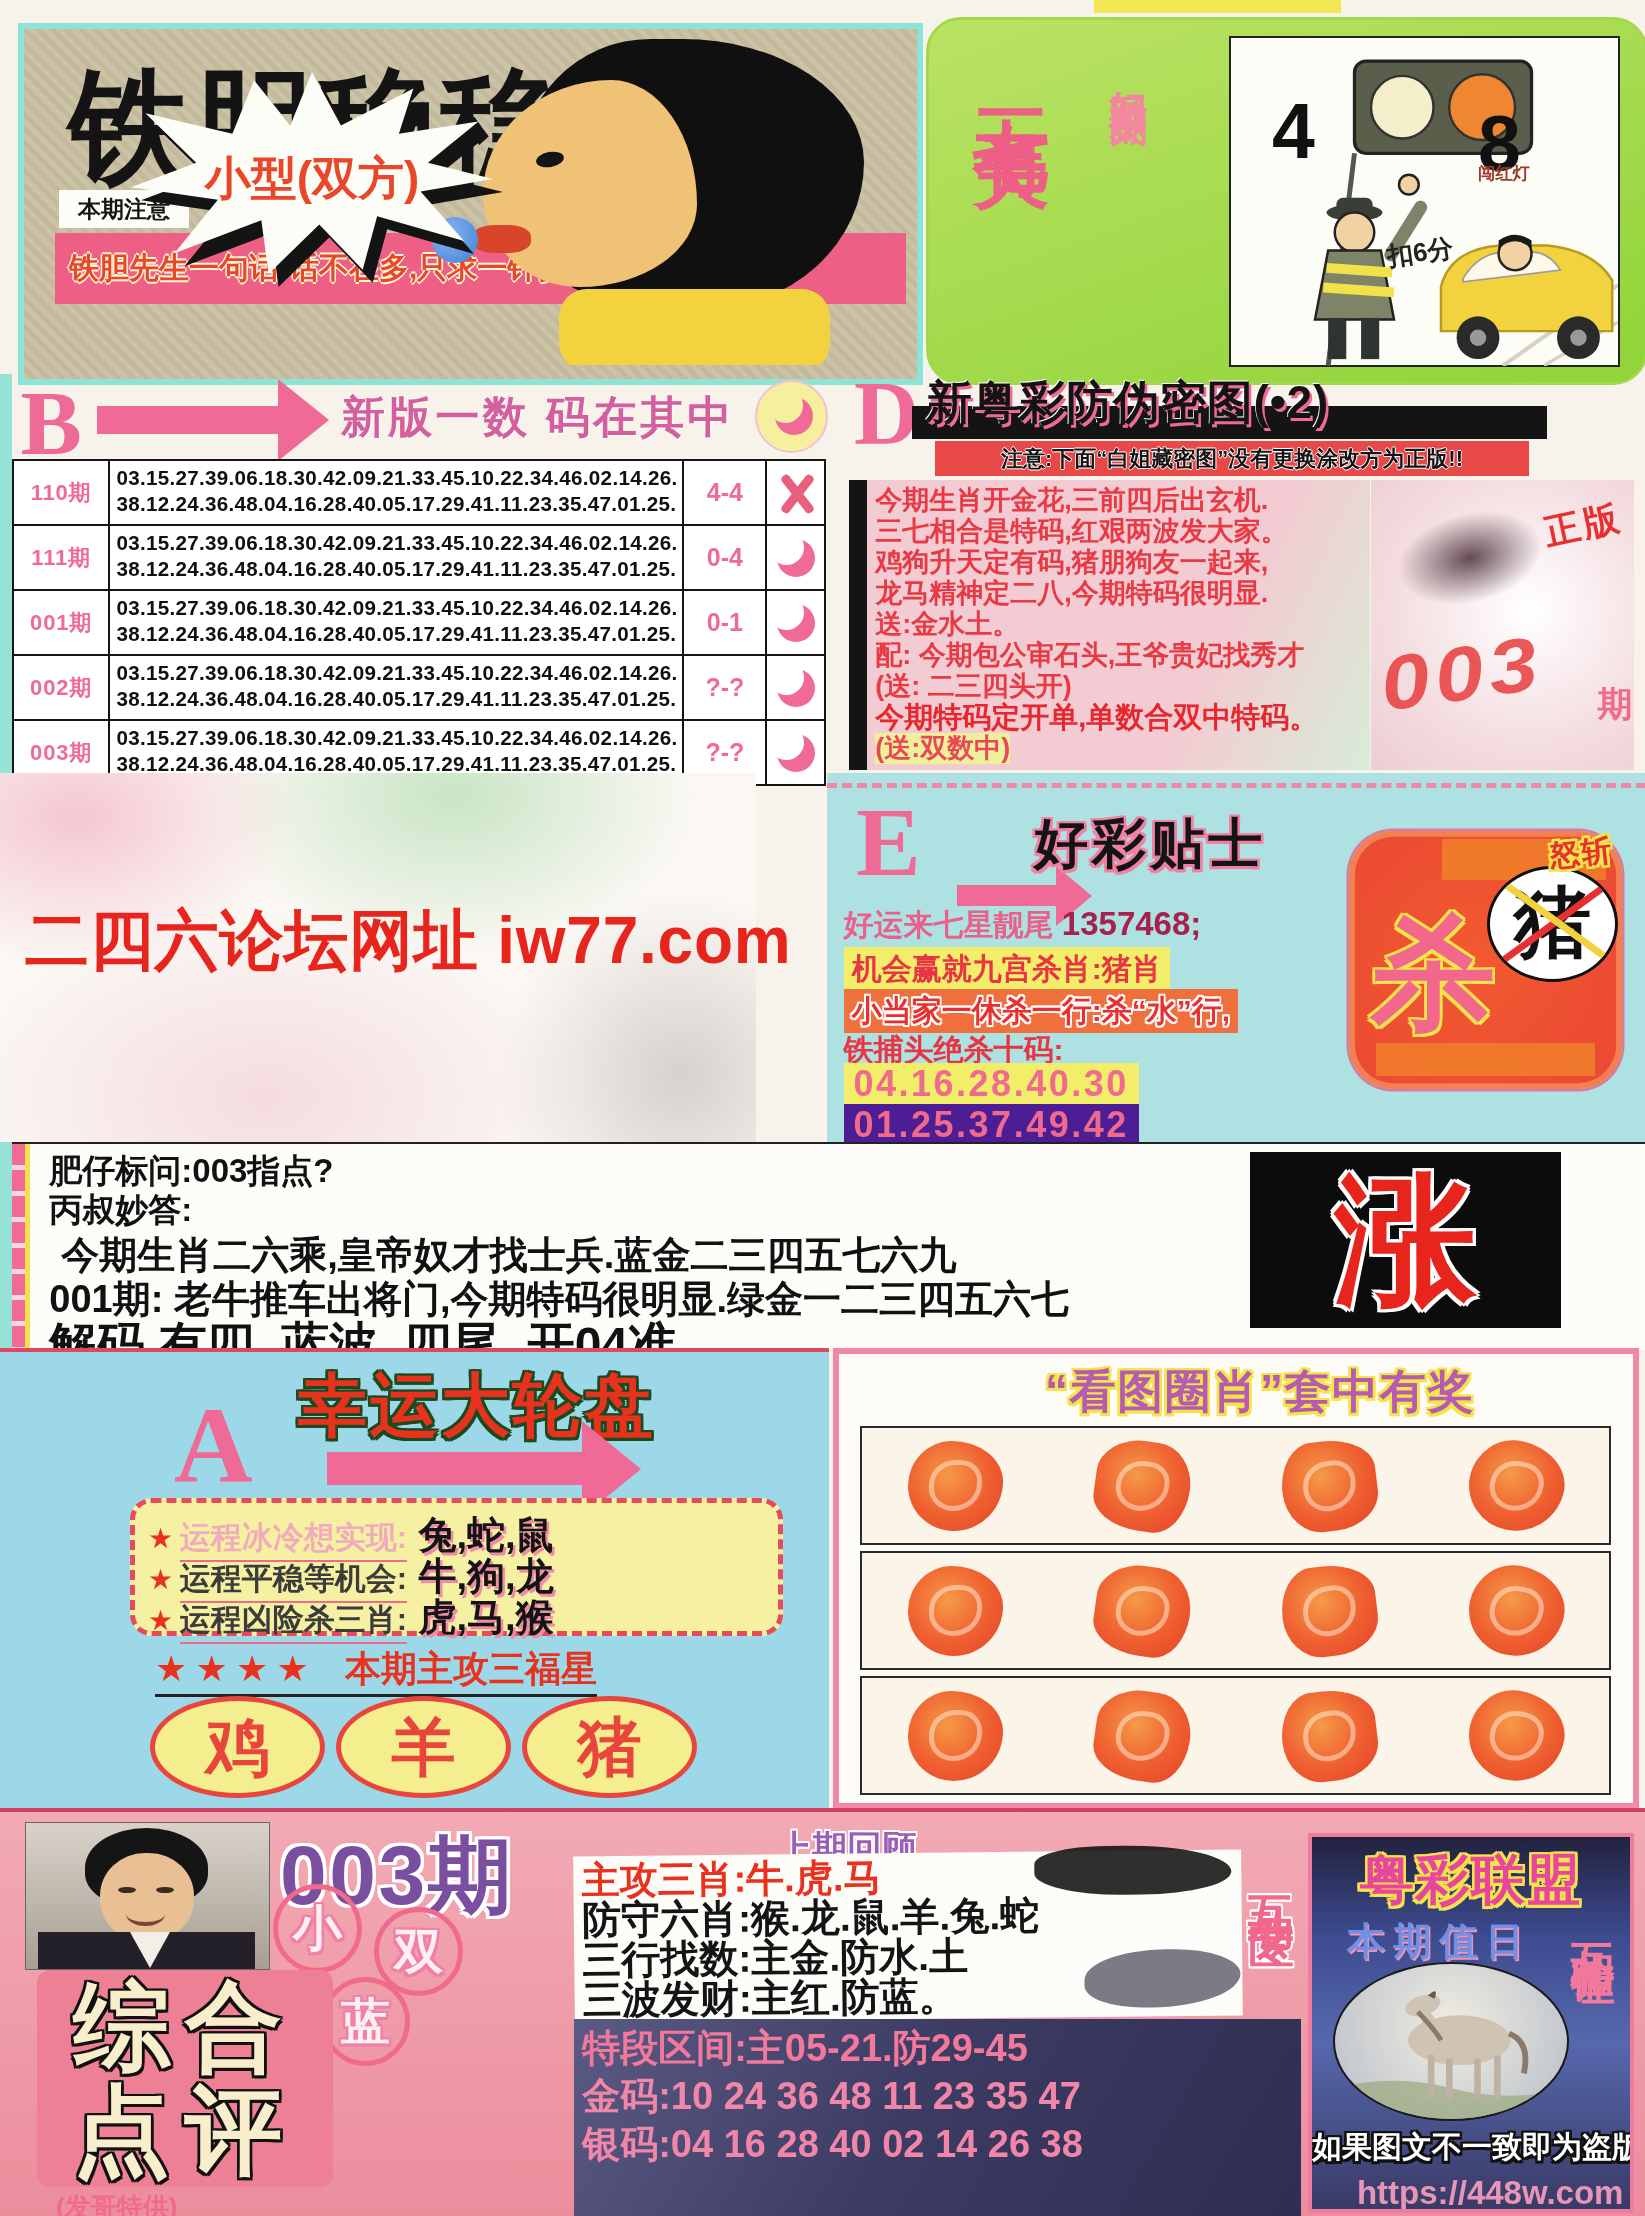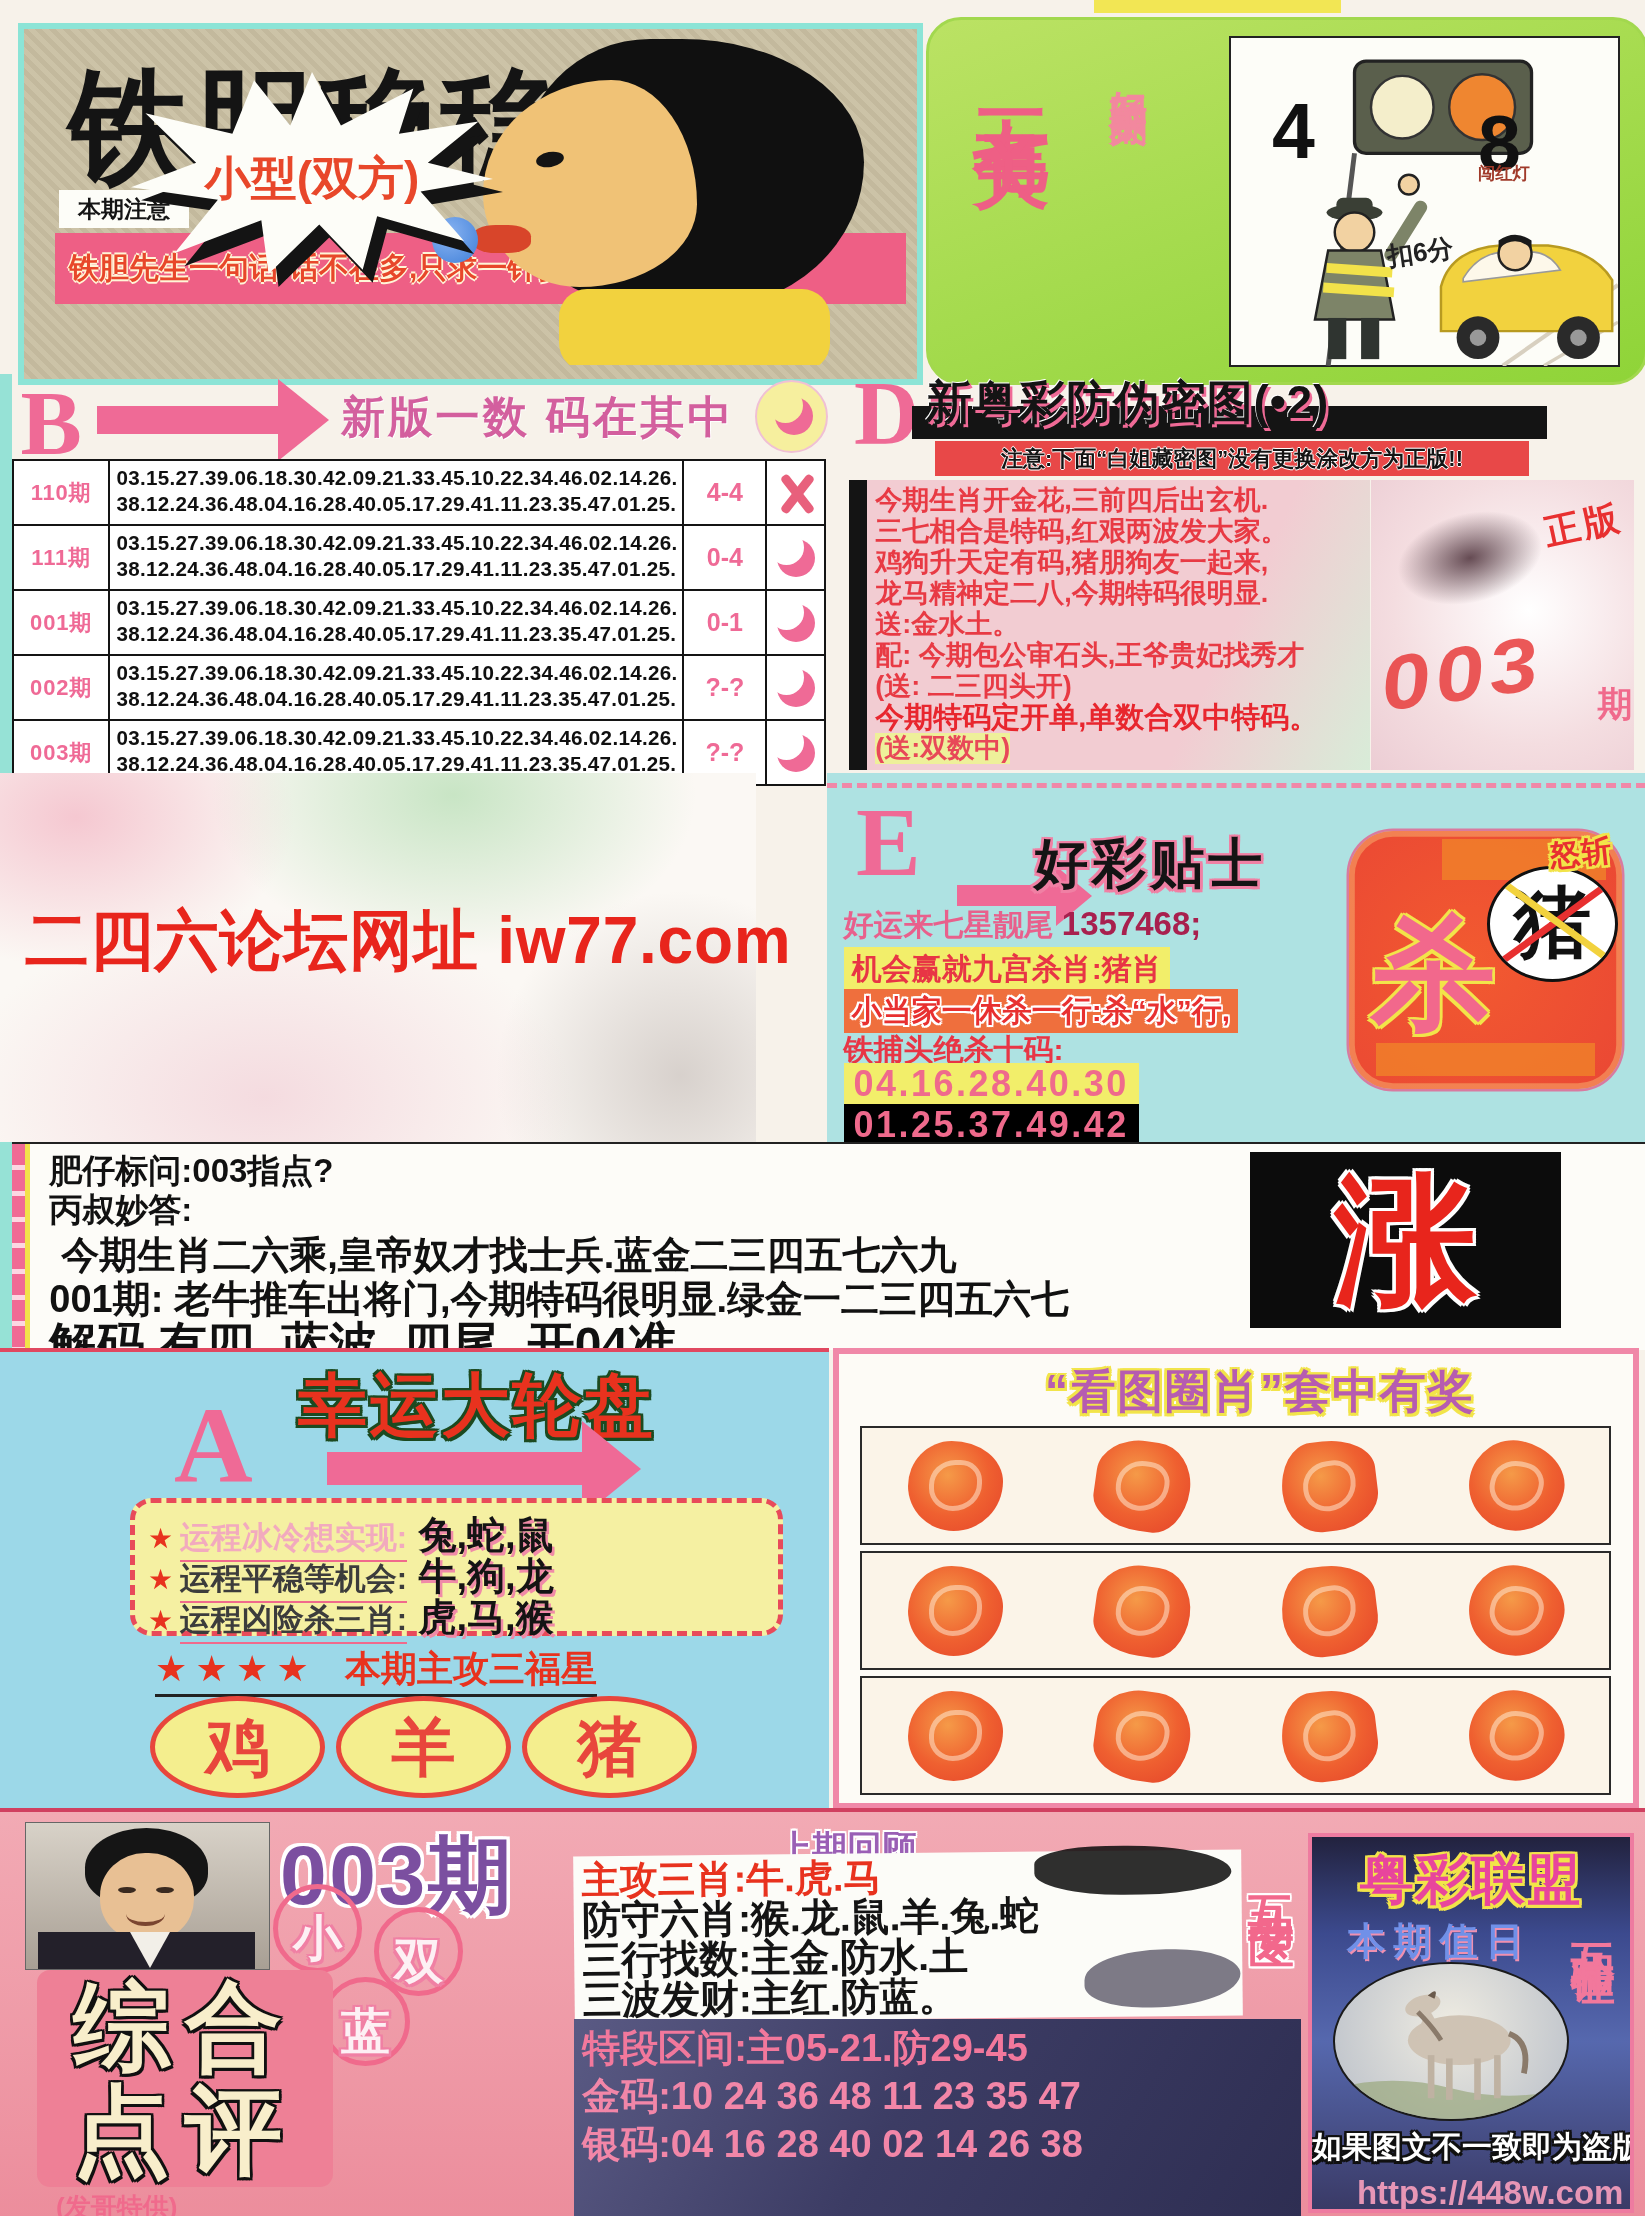--- a/index.html
+++ b/index.html
@@ -6,21 +6,21 @@
   #root{position:relative;width:1645px;height:2216px;background:#f7f2ea;overflow:hidden;
         font-family:"Liberation Sans","DejaVu Sans",sans-serif;}
   .abs{position:absolute;}
   .nowrap{white-space:nowrap;}
   .serif{font-family:"Liberation Serif","DejaVu Serif",serif;}
   
   .ow{text-shadow:1.6px 0 #fff,-1.6px 0 #fff,0 1.6px #fff,0 -1.6px #fff,1.6px 1.6px #fff,-1.6px -1.6px #fff,1.6px -1.6px #fff,-1.6px 1.6px #fff;}
   .owb{text-shadow:3.3px 0 #fff,-3.3px 0 #fff,0 3.3px #fff,0 -3.3px #fff,3.3px 3.3px #fff,-3.3px -3.3px #fff,3.3px -3.3px #fff,-3.3px 3.3px #fff;}
   .ob{text-shadow:2.5px 0 #111,-2.5px 0 #111,0 2.5px #111,0 -2.5px #111,2.5px 2.5px #111,-2.5px -2.5px #111,2.5px -2.5px #111,-2.5px 2.5px #111;}
   .oy{text-shadow:2.5px 0 #f2e44a,-2.5px 0 #f2e44a,0 2.5px #f2e44a,0 -2.5px #f2e44a,2.5px 2.5px #f2e44a,-2.5px -2.5px #f2e44a,2.5px -2.5px #f2e44a,-2.5px 2.5px #f2e44a;}
-  .opk{text-shadow:2.5px 0 #f080a4,-2.5px 0 #f080a4,0 2.5px #f080a4,0 -2.5px #f080a4,2.5px 2.5px #f080a4,-2.5px -2.5px #f080a4,2.5px -2.5px #f080a4,-2.5px 2.5px #f080a4;margin-top:20px;}
+  .opk{text-shadow:2.5px 0 #f080a4,-2.5px 0 #f080a4,0 2.5px #f080a4,0 -2.5px #f080a4,2.5px 2.5px #f080a4,-2.5px -2.5px #f080a4,2.5px -2.5px #f080a4,-2.5px 2.5px #f080a4;}
   .ogr{text-shadow:2.5px 0 #1c4a20,-2.5px 0 #1c4a20,0 2.5px #1c4a20,0 -2.5px #1c4a20,2.5px 2.5px #1c4a20,-2.5px -2.5px #1c4a20,2.5px -2.5px #1c4a20,-2.5px 2.5px #1c4a20;}
 
   
   .strip-left{left:0;top:374px;width:11.5px;height:1842px;background:#96e2d6;}
   .strip-bottom{left:0;top:2205px;width:366px;height:11.5px;background:#7adcd0;}
   .strip-topyellow{left:1094px;top:0;width:247px;height:13px;background:#f2e654;}
 
   
   .panel-tl{left:18px;top:23px;width:893px;height:350px;background:
      repeating-linear-gradient(45deg,rgba(255,255,255,.06) 0 5px,rgba(0,0,0,.03) 5px 10px),#c9bfa2;
@@ -129,21 +129,21 @@
   .e-letter{position:absolute;left:29px;top:21.4px;font-size:97px;font-weight:bold;color:#ef6a96;line-height:1;}
   .e-arrow{left:130px;top:112px;width:99px;height:21.4px;}
   .e-arrow::after{border-left:36px solid #ef6a96;border-top:30px solid transparent;border-bottom:30px solid transparent;}
   .e-title{position:absolute;left:207px;top:35px;font-size:54px;font-weight:bold;color:#141414;letter-spacing:4.1px;}
   .e-l1{position:absolute;left:16.5px;top:132px;font-size:30px;font-weight:bold;color:#e8608c;}
   .e-l1 b{color:#a8204e;font-size:33px;}
   .e-l2{position:absolute;left:16.5px;top:174px;background:#f2ee6a;color:#e83545;font-size:30px;font-weight:bold;padding:1.6px 8.2px;}
   .e-l3{position:absolute;left:16.5px;top:216px;background:#ef6f3d;color:#e83030;font-size:30px;font-weight:bold;padding:1.6px 8.2px;}
   .e-l4{position:absolute;left:16.5px;top:257px;color:#e83545;font-size:30px;font-weight:bold;}
   .e-n1{position:absolute;left:16.5px;top:290px;background:#f2ee6a;color:#ef6a8c;font-size:36px;font-weight:bold;letter-spacing:2.5px;padding:0 10px;}
-  .e-n2{position:absolute;left:16.5px;top:331px;background:#000000;color:#ef6a8c;font-size:36px;font-weight:bold;letter-spacing:2.5px;padding:0 10px;}
+  .e-n2{position:absolute;left:16.5px;top:331px;background:#4c1d95;color:#ef6a8c;font-size:36px;font-weight:bold;letter-spacing:2.5px;padding:0 10px;}
   .kill-box{position:absolute;left:522px;top:58px;width:273px;height:258px;border-radius:44px;
      background:radial-gradient(circle at 45% 50%,#f25a30,#ea4734);
      box-shadow:inset 0 0 0 5.8px rgba(255,230,140,.35),0 0 0 2.5px #d87ba0;}
   .kill-box .ostrip{position:absolute;left:34%;top:8.2px;width:60%;height:41px;background:#f07c2a;opacity:.9;}
   .kill-box .ostrip2{position:absolute;left:10%;top:212px;width:80%;height:33px;background:#f07c2a;opacity:.9;}
   .kill-char{position:absolute;left:21.4px;top:79px;font-size:125px;font-weight:bold;color:#f2688c;line-height:1;}
   .pig-circle{position:absolute;left:138px;top:35px;width:125px;height:110px;background:#fff;
      border:3.3px solid #111;border-radius:50%;display:flex;align-items:center;justify-content:center;overflow:hidden;}
   .pig-circle span{font-size:77px;font-weight:bold;color:#111;}
   .pig-circle::before,.pig-circle::after{content:"";position:absolute;left:-16.5px;top:49px;width:165px;height:6.6px;}

